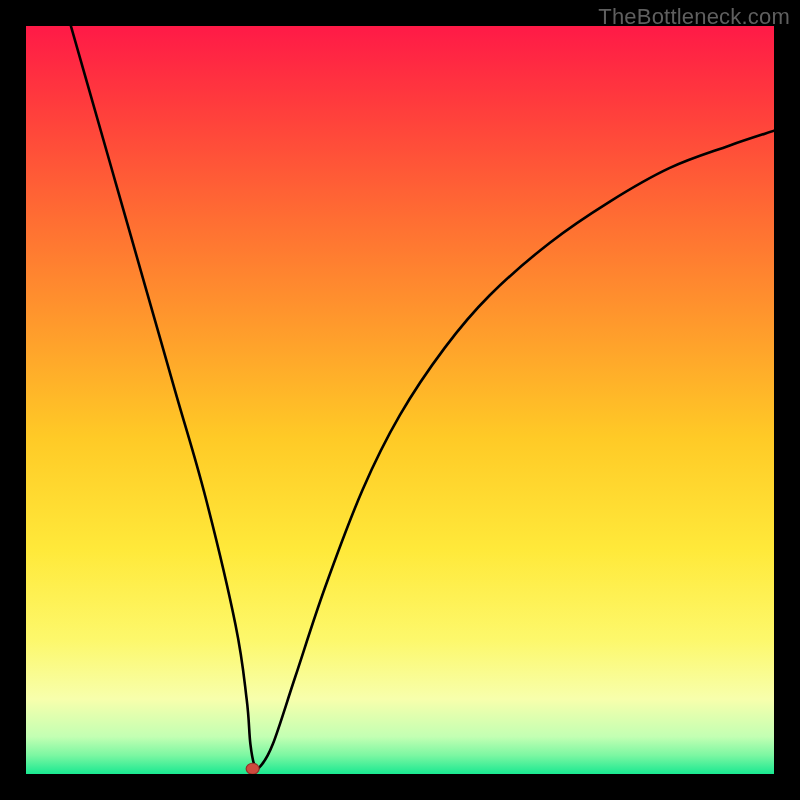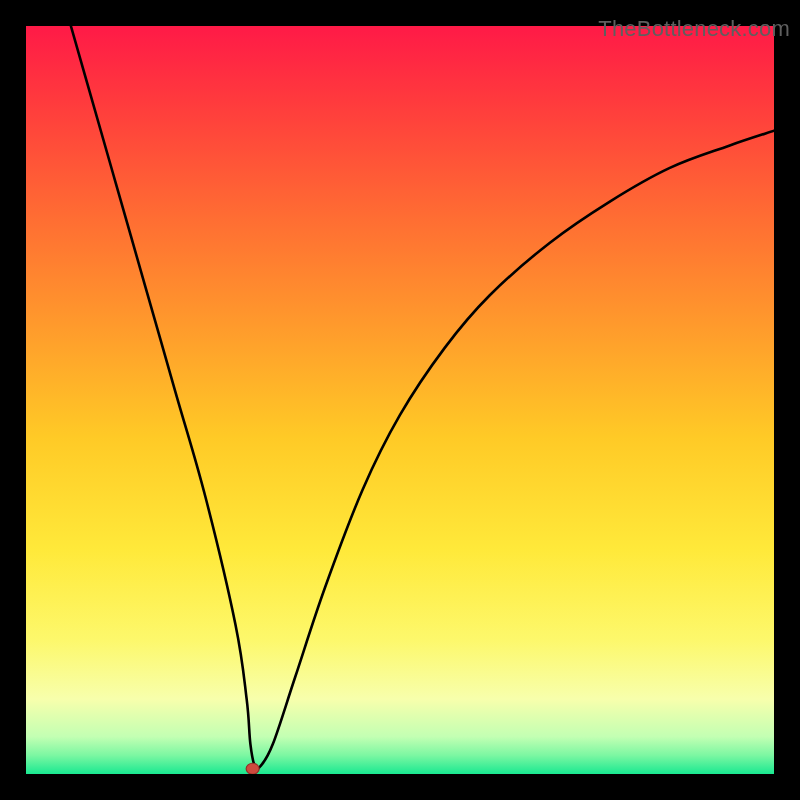--- a/index.html
+++ b/index.html
@@ -26,21 +26,21 @@
   .gradient {
     position: absolute;
     inset: 0;
   }
   .curve-svg {
     position: absolute;
     inset: 0;
   }
   .watermark {
     position: absolute;
-    top: 16px;
+    top: 4px;
     right: 10px;
     color: #5f5f5f;
     font-size: 22px;
     font-weight: 400;
     letter-spacing: 0.2px;
   }
   .dot {
     fill: #cd4a3e;
     stroke: #942f28;
     stroke-width: 1.2;

